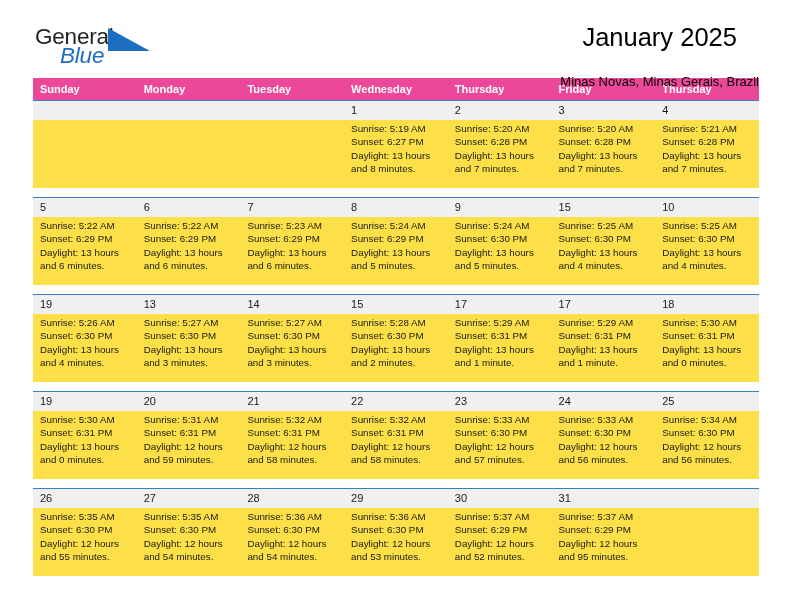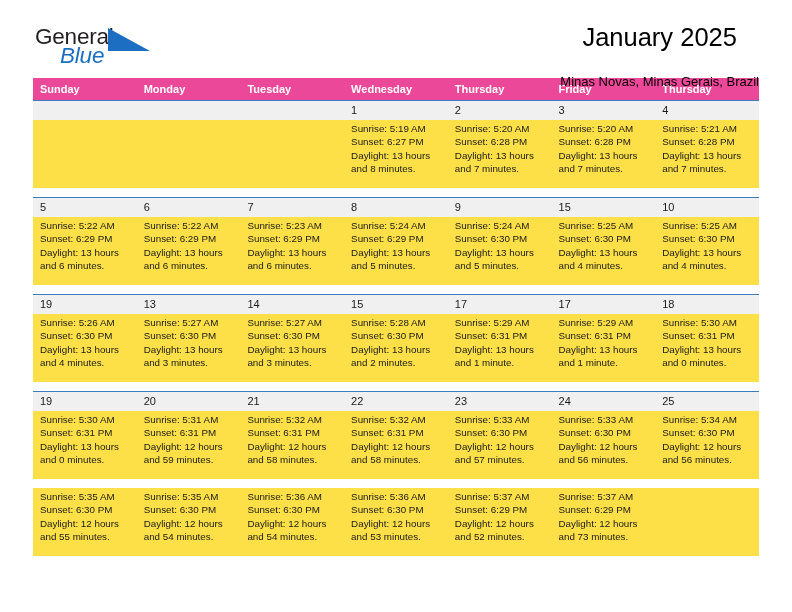--- a/index.html
+++ b/index.html
@@ -381,20 +381,29 @@
           <div class="line">Sunrise: 5:34 AM</div>
           <div class="line">Sunset: 6:30 PM</div>
           <div class="line">Daylight: 12 hours</div>
           <div class="line">and 56 minutes.</div>
         </td>
       </tr>
       <tr class="spacer-row">
           <td colspan="7"></td>
         </tr>
 
+      <tr class="daynum-row">
+        <td>26</td>
+        <td>27</td>
+        <td>28</td>
+        <td>29</td>
+        <td>30</td>
+        <td>31</td>
+        <td></td>
+      </tr>
       <tr class="info-row">
         <td>
           <div class="line">Sunrise: 5:35 AM</div>
           <div class="line">Sunset: 6:30 PM</div>
           <div class="line">Daylight: 12 hours</div>
           <div class="line">and 55 minutes.</div>
         </td>
         <td>
           <div class="line">Sunrise: 5:35 AM</div>
           <div class="line">Sunset: 6:30 PM</div>
@@ -416,21 +425,21 @@
         <td>
           <div class="line">Sunrise: 5:37 AM</div>
           <div class="line">Sunset: 6:29 PM</div>
           <div class="line">Daylight: 12 hours</div>
           <div class="line">and 52 minutes.</div>
         </td>
         <td>
           <div class="line">Sunrise: 5:37 AM</div>
           <div class="line">Sunset: 6:29 PM</div>
           <div class="line">Daylight: 12 hours</div>
-          <div class="line">and 73 minutes.</div>
+          <div class="line">and 95 minutes.</div>
         </td>
         <td></td>
       </tr>
 
     </tbody>
   </table>
 
 </div>
 
 </body></html>

